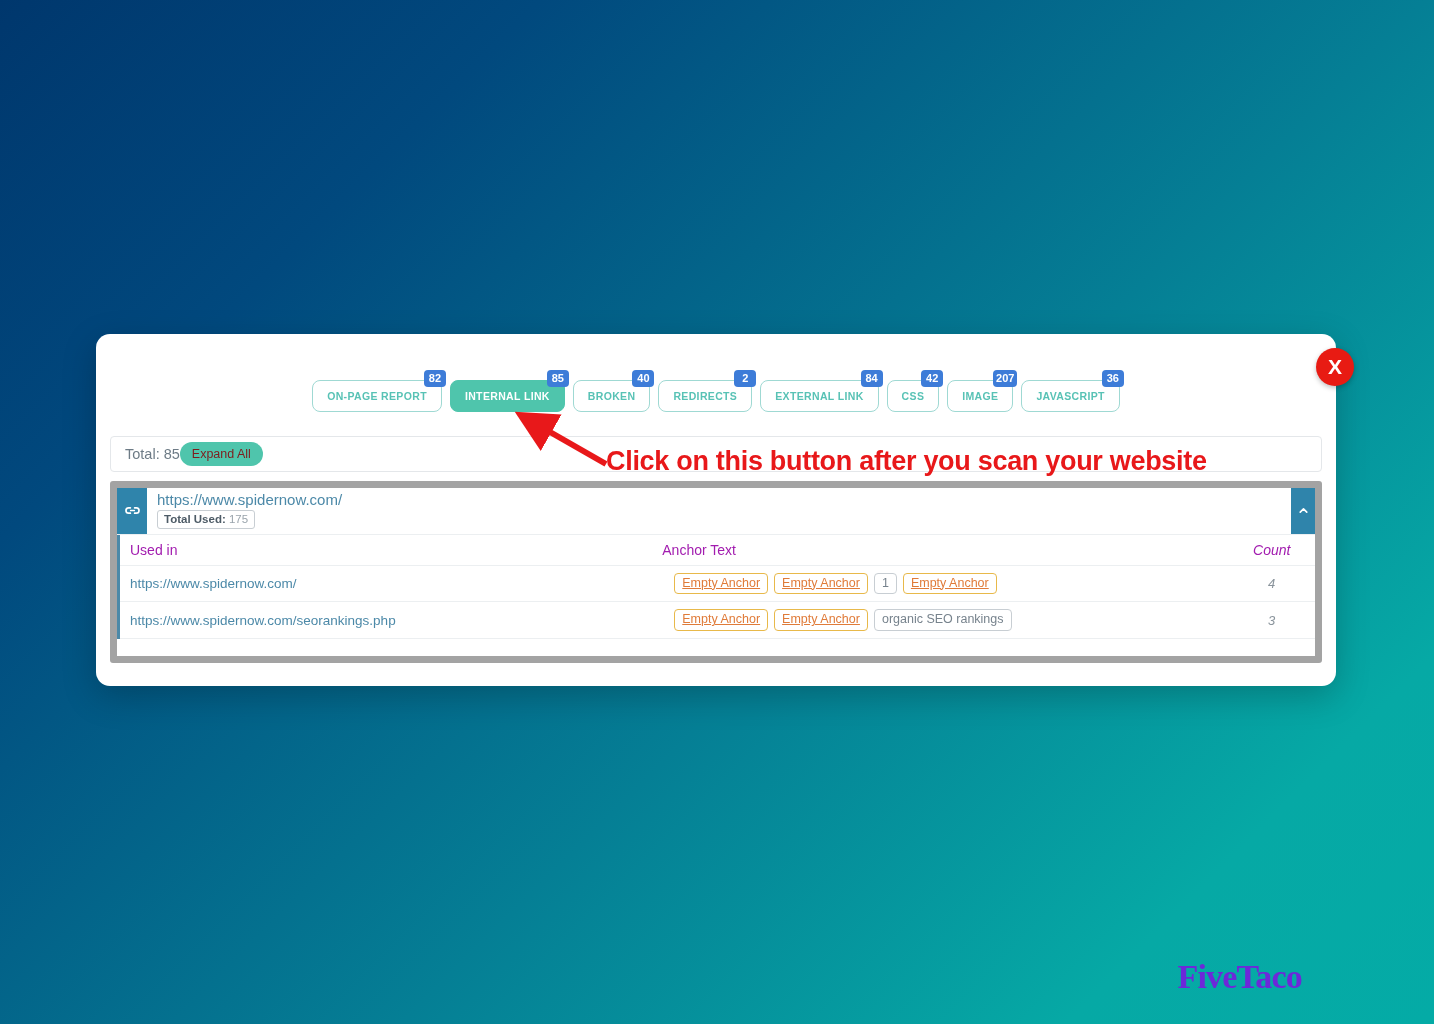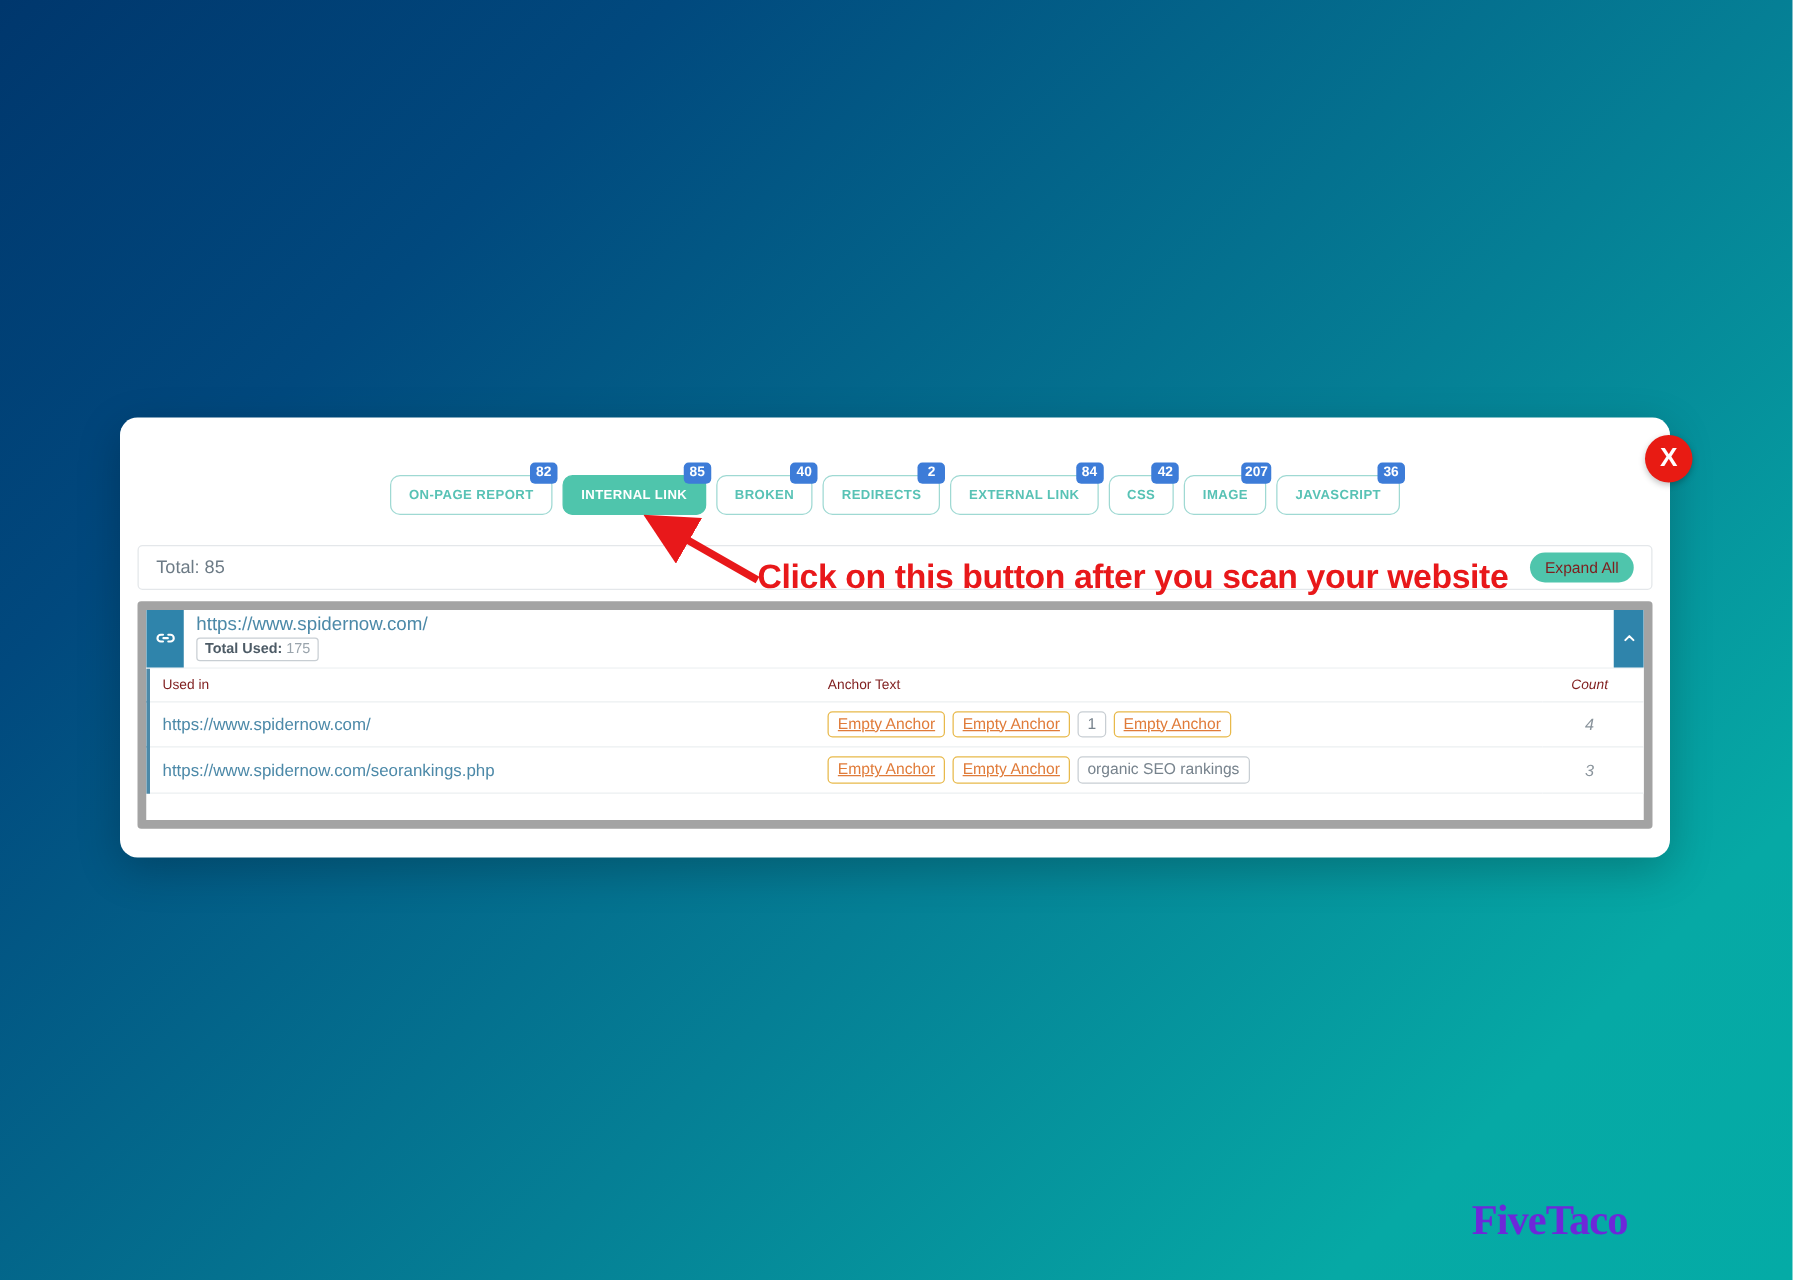--- a/index.html
+++ b/index.html
@@ -95,21 +95,20 @@
   }
 
   
   .totalbar {
     margin: 24px 14px 0 14px;
     height: 36px;
     border: 1px solid #e4e7ea;
     border-radius: 4px;
     display: flex;
     align-items: center;
-    justify-content: space-between;
     padding: 0 14px;
     position: relative;
   }
 
   .total-text {
     color: #6d7b86;
     font-size: 14.5px;
   }
 
   .expand-all {
@@ -189,43 +188,43 @@
   
   .tbl {
     width: 100%;
     border-collapse: collapse;
     border-left: 3px solid #4c89a8;
   }
 
   .tbl th {
     text-align: left;
     font-weight: normal;
-    color: #7f1d1d;
-    font-size: 11px;
+    color: #a21caf;
+    font-size: 14px;
     padding: 7px 10px;
     border-bottom: 1px solid #eceff1;
     background: #ffffff;
   }
 
   .tbl td {
     padding: 7px 10px;
     border-bottom: 1px solid #eceff1;
     font-size: 13.5px;
     vertical-align: middle;
     background: #ffffff;
   }
 
   .tbl .c-used   { width: 530px; }
   .tbl .c-anchor { width: 578px; }
   .tbl .c-count  { width: 80px; text-align: center; padding-right: 16px; font-style: italic; }
 
   .row-url { color: #4c89a8; font-size: 13.5px; }
   .count-val { color: #8a949c; font-size: 13px; }
 
-  .chips { display: flex; gap: 6px; align-items: flex-end; flex-wrap: wrap; }
+  .chips { display: flex; gap: 6px; align-items: flex-end; flex-wrap: wrap; margin-left: 12px; }
 
   .chip {
     border: 1px solid #e8b94a;
     border-radius: 4px;
     padding: 3px 7px;
     font-size: 12.5px;
     color: #e07b39;
     text-decoration: underline;
     line-height: 1.1;
     cursor: pointer;

